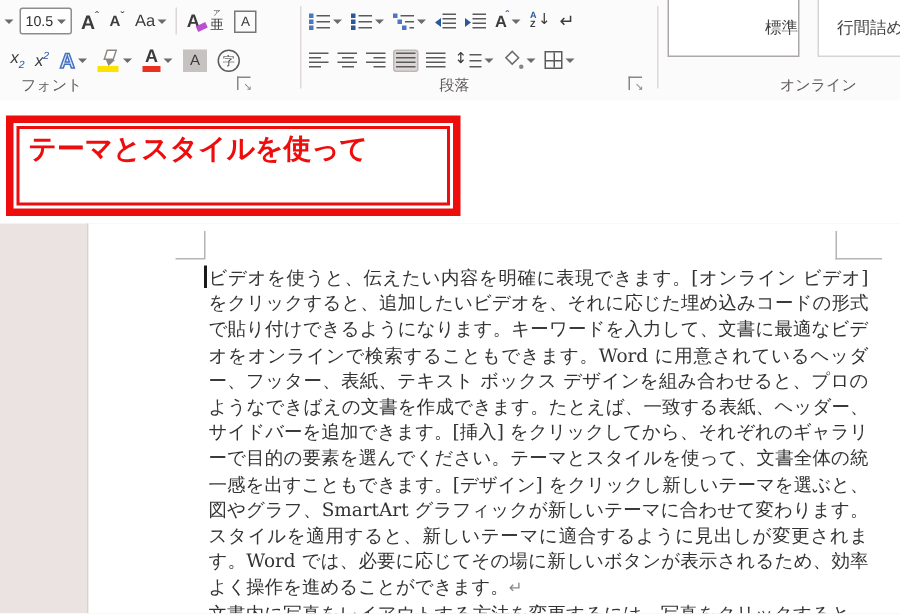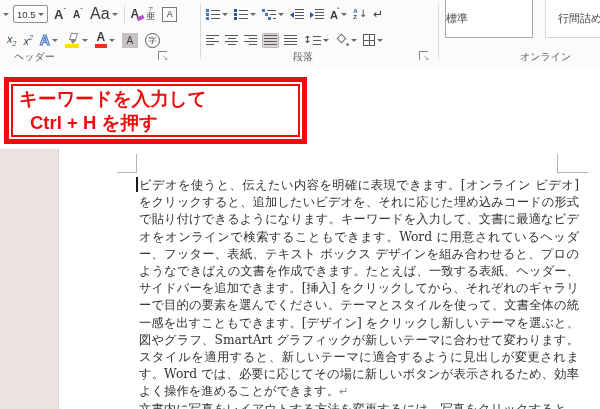--- a/index.html
+++ b/index.html
@@ -27,21 +27,21 @@
           border-top:3.5px solid #6b6b6b; }
   .glyph { font-family:"DejaVu Sans",sans-serif; }
   
   .clipchev { position:absolute; left:-3px; top:10px; }
   .sizebox { width:35px; height:18px; border:1px solid #908c8b; background:#fff;
              display:flex; align-items:center; justify-content:space-between; padding:0 3px; }
   .sizebox .val { font-size:9.5px; color:#2f2f2f; }
   .bigA { font-size:13px; font-weight:bold; }
   .smallA { font-size:10px; font-weight:bold; }
   .mark-up,.mark-dn { font-size:8px; margin-left:-2px; margin-top:-8px; }
-  .aa { font-size:16px; }
+  .aa { font-size:11px; }
   .clearfmt { position:relative; font-size:12px; font-weight:bold; }
   .eraser { position:absolute; right:-5px; bottom:1px; width:7px; height:4px;
             background:#bb4fd1; transform:rotate(-25deg); }
   .ruby { display:flex; flex-direction:column; align-items:center; line-height:1; }
   .ruby .rt { font-size:5px; } .ruby .rb { font-size:9px; }
   .boxA { width:15px; height:15px; border:1px solid #777; font-size:9px;
           display:flex; align-items:center; justify-content:center; }
   .subsup { font-size:11px; font-style:italic; }
   .subsup .n { font-size:7px; color:#2b579a; }
   .sub .n { vertical-align:-3px; } .sup .n { vertical-align:5px; }
@@ -96,21 +96,21 @@
                background:#8a8684; border-radius:50%; }
   .grid { position:relative; width:12px; height:12px; border:1px solid #5a5a5a; }
   .grid .gv { position:absolute; left:50%; top:0; width:1px; height:100%; background:#5a5a5a; }
   .grid .gh { position:absolute; top:50%; left:0; width:100%; height:1px; background:#5a5a5a; }
   .launcher { position:absolute; top:51px; width:9px; height:9px;
               border-top:1px solid #8a8684; border-left:1px solid #8a8684; }
   .launcher .la { position:absolute; right:-1px; bottom:-2px; font-size:7px; color:#8a8684;
                   font-family:"DejaVu Sans",sans-serif; }
   
   .stylebox { position:absolute; top:-6px; height:44px; background:#fff; }
-  .stylebox .sname { position:absolute; left:0; right:0; top:16px; text-align:left;
+  .stylebox .sname { position:absolute; left:0; right:0; top:16px; text-align:right;
                      font-size:11px; color:#444; }
   .st-normal { left:5px; width:88px; border:1px solid #aca8a7; }
   .st-nospace { left:105px; width:80px; border:1px solid #d8d4d3; }
   
   .anno-band { position:absolute; left:0; top:67px; width:600px; height:82px; background:#fff; }
   .page-edge { position:absolute; left:58px; top:149px; width:1px; height:260px; background:#d8d2d1; }
   .page { position:absolute; left:59px; top:149px; width:541px; height:260px; background:#fff; }
   .crop { position:absolute; background:#b4b4b4; }
   .crop-l-h { left:117px; top:172px; width:19px; height:1px; }
   .crop-l-v { left:136px; top:154px; width:1px; height:19px; }
@@ -197,21 +197,21 @@
             </span>
           <span class="chev"></span>
         </div>
         <div class="btn">
           <span class="shadeA">A</span>
         </div>
         <div class="btn">
           <span class="circ">字</span>
         </div>
       </div>
-      <span class="grp-label" style="left:8px">ヘッダー</span>
+      <span class="grp-label" style="left:8px">フォント</span>
     </div>
     <span class="launcher" style="left:158px">
         <i class="la">↘</i>
       </span>
     <span class="vdiv" style="left:200px"></span>
 
     <div class="grp g-para">
       <div class="r1" style="gap:4px">
         <div class="btn">
           <span class="lst">
@@ -399,18 +399,17 @@
 
   <span class="caret"></span>
 
   <div class="doc">
     <p><span>ビデオを使うと、伝えたい内容を明確に表現できます。[オンライン ビデオ] をクリックすると、追加したいビデオを、それに応じた埋め込みコードの形式で貼り付けできるようになります。キーワードを入力して、文書に最適なビデオをオンラインで検索することもできます。Word に用意されているヘッダー、フッター、表紙、テキスト ボックス デザインを組み合わせると、プロのようなできばえの文書を作成できます。たとえば、一致する表紙、ヘッダー、サイドバーを追加できます。[挿入] をクリックしてから、それぞれのギャラリーで目的の要素を選んでください。テーマとスタイルを使って、文書全体の統一感を出すこともできます。[デザイン] をクリックし新しいテーマを選ぶと、図やグラフ、SmartArt グラフィックが新しいテーマに合わせて変わります。スタイルを適用すると、新しいテーマに適合するように見出しが変更されます。Word では、必要に応じてその場に新しいボタンが表示されるため、効率よく操作を進めることができます。</span><span class="pmark">↵</span></p>
     <p><span>文書内に写真をレイアウトする方法を変更するには、写真をクリックすると、隣にレイアウト オプションのボタンが表示されます。表で作業している場合は、行または列を追加する場所をクリックして、プラス記号をクリックします。新しい閲覧ビューが導入され、閲覧も</span></p>
   </div>
 
   <div class="callout">
     <div class="callout-in">
-      <div class="l1">キーワードを入力して</div>
-      <div class="l2">Ctrl + H を押す</div>
+      <div class="l1">テーマとスタイルを使って</div>
     </div>
   </div>
 
 </div>
 
 </body></html>

